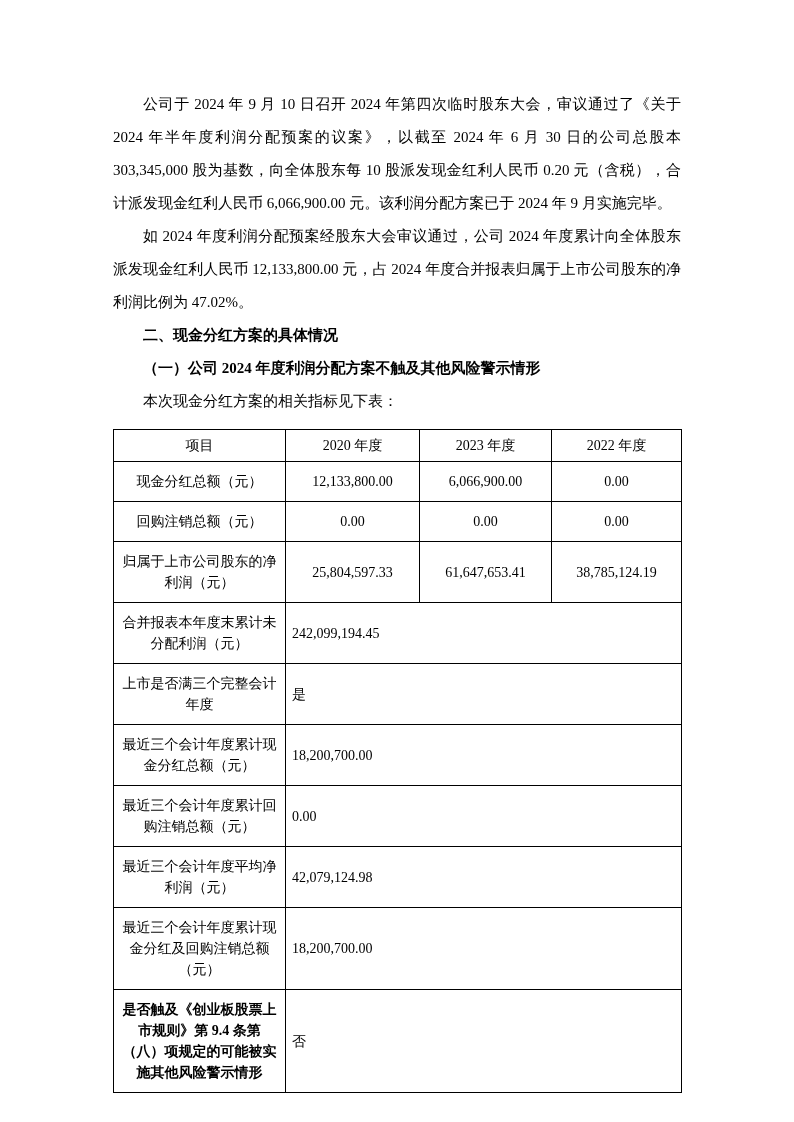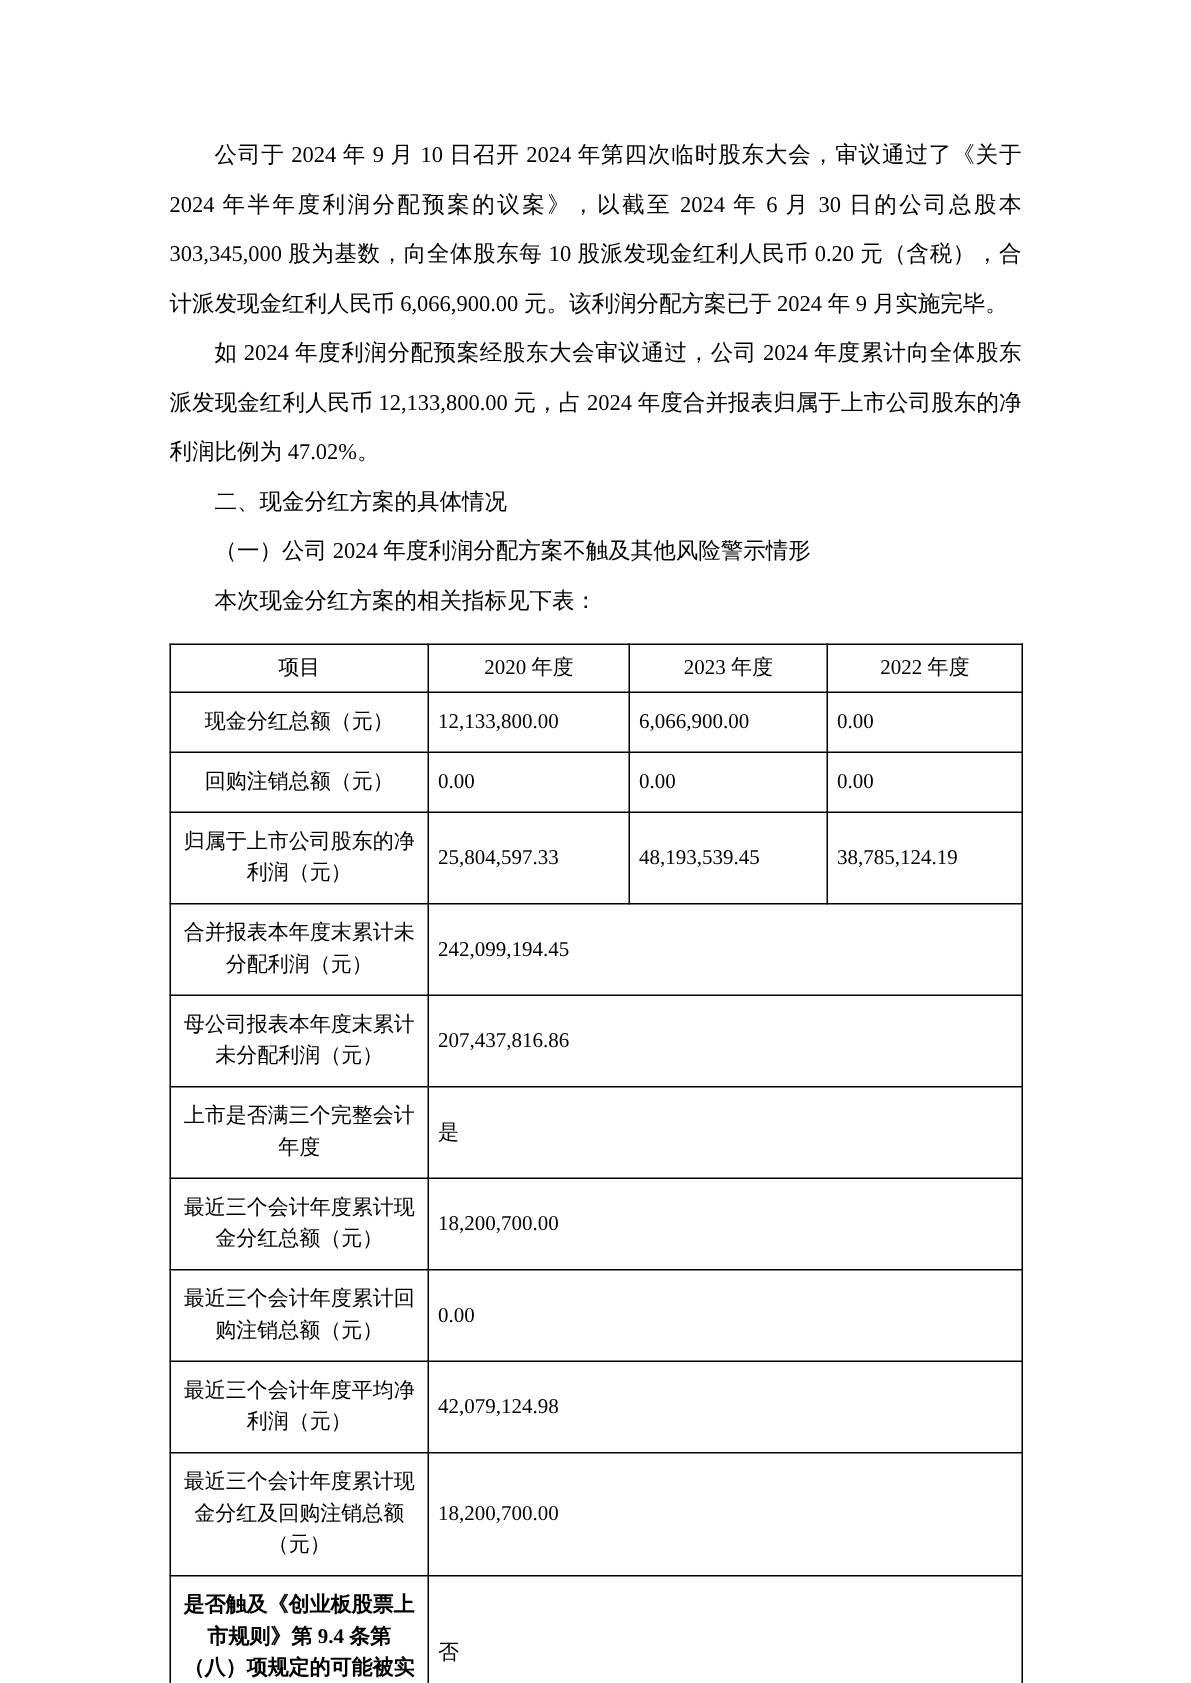--- a/index.html
+++ b/index.html
@@ -15,38 +15,38 @@
     width: 794px;
     height: 1122px;
     padding: 88px 113px 0 113px;
   }
   .para {
     font-size: 15px;
     line-height: 33px;
     text-align: justify;
     text-indent: 2em;
   }
-  .heading { font-weight: normal; }
+  .heading { font-weight: bold; }
   table.indicators {
     border-collapse: collapse;
     width: 568px;
     margin-top: 11px;
     font-size: 14px;
     line-height: 21px;
     table-layout: fixed;
   }
   table.indicators td {
     border: 1px solid #000000;
     padding: 9px 6px;
     vertical-align: middle;
     word-break: break-all;
   }
   table.indicators tr.hdr td { padding: 5px 6px; text-align: center; }
   td.label { text-align: center; padding-left: 8px; }
-  td.num   { text-align: left; padding-right: 7px; }
+  td.num   { text-align: center; padding-right: 7px; }
   td.center{ }
   td.bold  { font-weight: bold; }
 </style>
 </head>
 <body>
 
 <div class="page">
 
   <p class="para">公司于 2024 年 9 月 10 日召开 2024 年第四次临时股东大会，审议通过了《关于 2024 年半年度利润分配预案的议案》，以截至 2024 年 6 月 30 日的公司总股本 303,345,000 股为基数，向全体股东每 10 股派发现金红利人民币 0.20 元（含税），合计派发现金红利人民币 6,066,900.00 元。该利润分配方案已于 2024 年 9 月实施完毕。</p>
   <p class="para">如 2024 年度利润分配预案经股东大会审议通过，公司 2024 年度累计向全体股东派发现金红利人民币 12,133,800.00 元，占 2024 年度合并报表归属于上市公司股东的净利润比例为 47.02%。</p>
@@ -77,30 +77,26 @@
       </tr>
       <tr>
         <td class="label">回购注销总额（元）</td>
         <td class="num">0.00</td>
         <td class="num">0.00</td>
         <td class="num">0.00</td>
       </tr>
       <tr>
         <td class="label">归属于上市公司股东的净利润（元）</td>
         <td class="num">25,804,597.33</td>
-        <td class="num">48,193,539.45</td>
+        <td class="num">61,647,653.41</td>
         <td class="num">38,785,124.19</td>
       </tr>
       <tr>
         <td class="label">合并报表本年度末累计未分配利润（元）</td>
         <td class="center" colspan="3">242,099,194.45</td>
-      </tr>
-      <tr>
-        <td class="label">母公司报表本年度末累计未分配利润（元）</td>
-        <td class="center" colspan="3">207,437,816.86</td>
       </tr>
       <tr>
         <td class="label">上市是否满三个完整会计年度</td>
         <td class="center" colspan="3">是</td>
       </tr>
       <tr>
         <td class="label">最近三个会计年度累计现金分红总额（元）</td>
         <td class="center" colspan="3">18,200,700.00</td>
       </tr>
       <tr>

